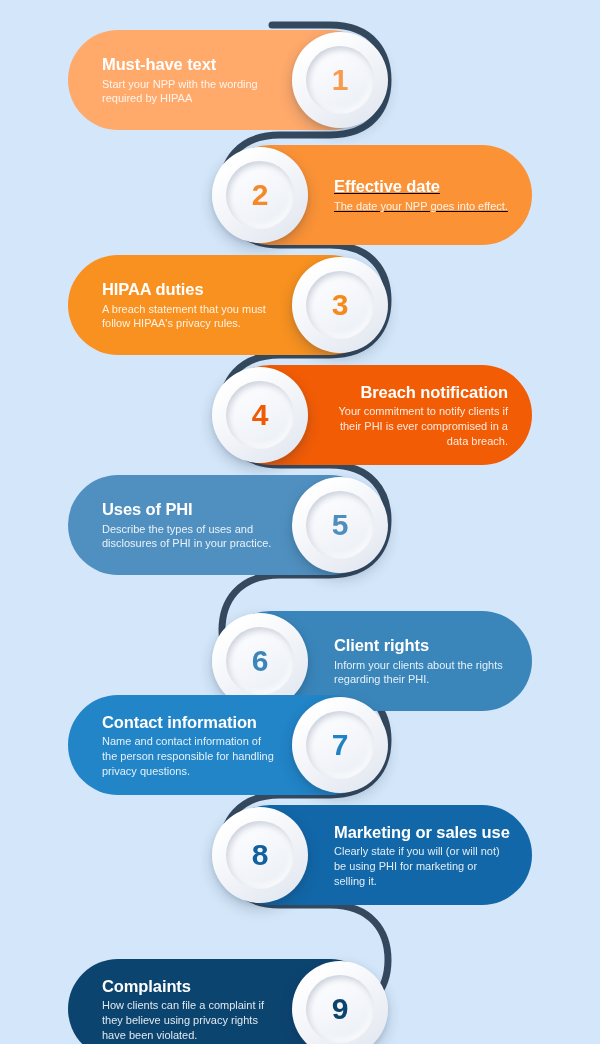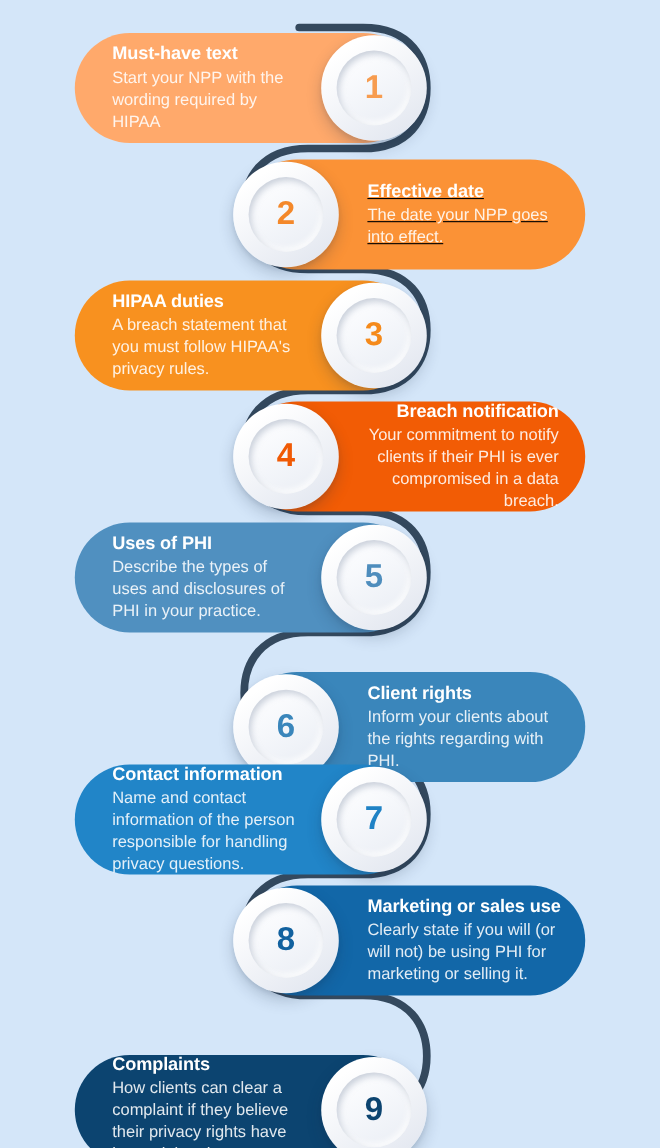--- a/index.html
+++ b/index.html
@@ -74,21 +74,21 @@
     font-size: 16.5px;
     font-weight: bold;
     color: #ffffff;
     line-height: 1.25;
     margin-bottom: 2px;
     letter-spacing: -0.1px;
     white-space: nowrap;
   }
 
   .step-desc {
-    font-size: 15px;
+    font-size: 11px;
     line-height: 1.33;
     color: rgba(255,255,255,0.88);
   }
 
   
   .badge {
     position: absolute;
     z-index: 4;
     width: 96px;
     height: 96px;
@@ -224,21 +224,21 @@
       <div class="badge-inner">
         <span class="badge-num" style="color: rgb(78, 141, 189);">5</span>
       </div>
     </div>
   </div>
 
   <div class="step right" style="top:611px;">
     <div class="pill" style="background: rgb(58, 134, 187);"></div>
     <div class="step-text">
       <div class="step-title">Client rights</div>
-      <div class="step-desc">Inform your clients about the rights regarding with PHI.</div>
+      <div class="step-desc">Inform your clients about the rights regarding their PHI.</div>
     </div>
     <div class="badge">
       <div class="badge-inner">
         <span class="badge-num" style="color: rgb(58, 134, 187);">6</span>
       </div>
     </div>
   </div>
 
   <div class="step left" style="top:695px;">
     <div class="pill" style="background: rgb(33, 133, 200);"></div>
@@ -263,21 +263,21 @@
       <div class="badge-inner">
         <span class="badge-num" style="color: rgb(17, 97, 159);">8</span>
       </div>
     </div>
   </div>
 
   <div class="step left" style="top:915px;margin-top:44px;">
     <div class="pill" style="background: rgb(12, 68, 112);"></div>
     <div class="step-text">
       <div class="step-title">Complaints</div>
-      <div class="step-desc">How clients can clear a complaint if they believe their privacy rights have been violated.</div>
+      <div class="step-desc">How clients can file a complaint if they believe using privacy rights have been violated.</div>
     </div>
     <div class="badge">
       <div class="badge-inner">
         <span class="badge-num" style="color: rgb(12, 68, 112);">9</span>
       </div>
     </div>
   </div>
 
 </div>
 

